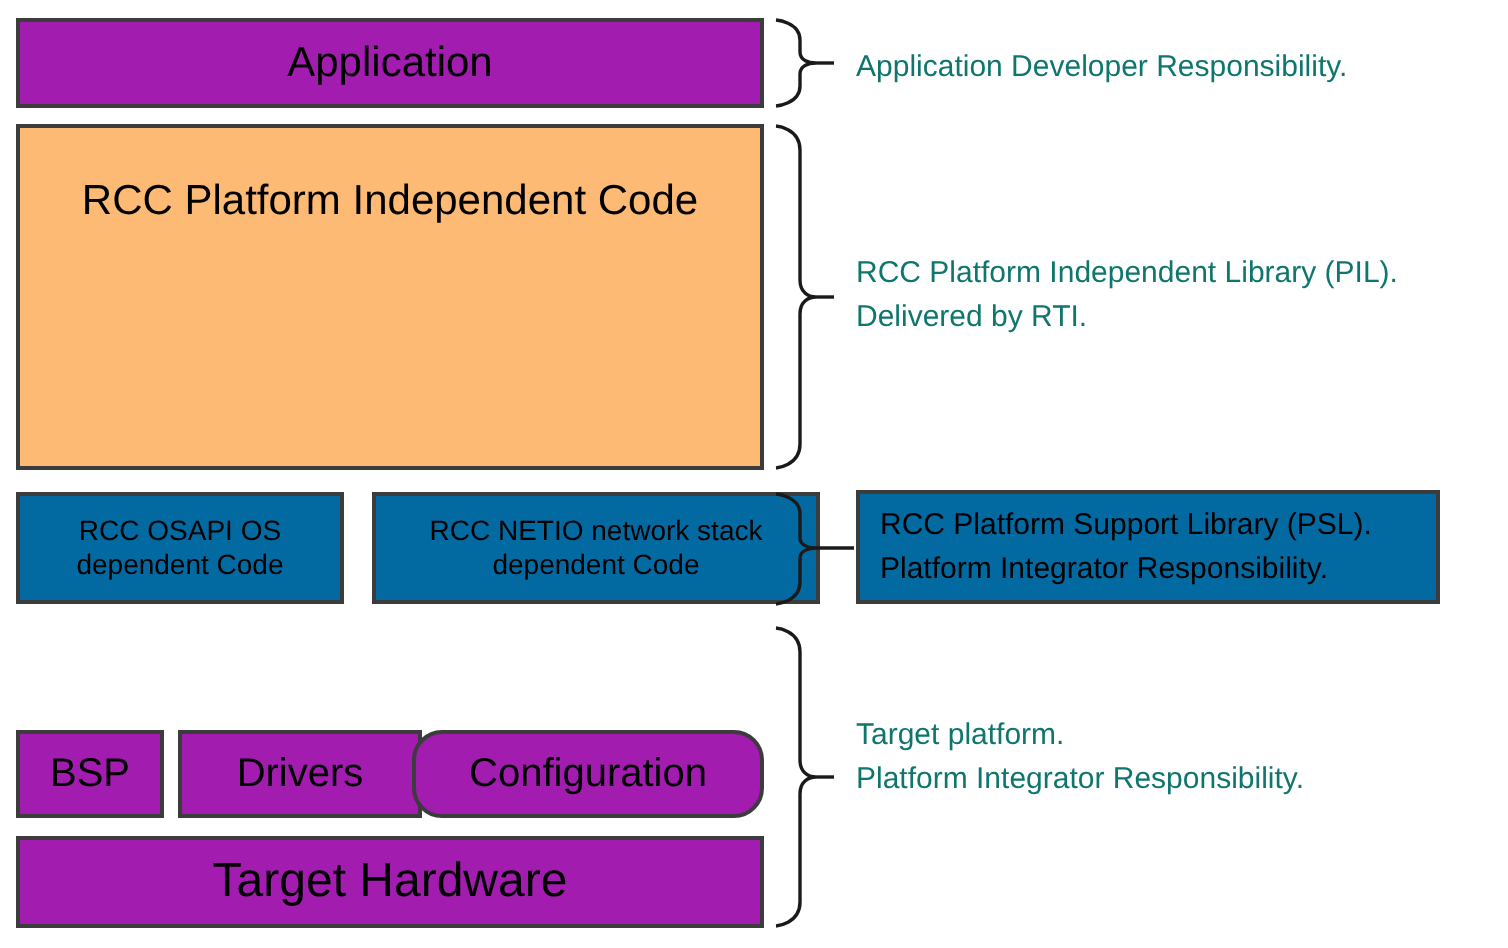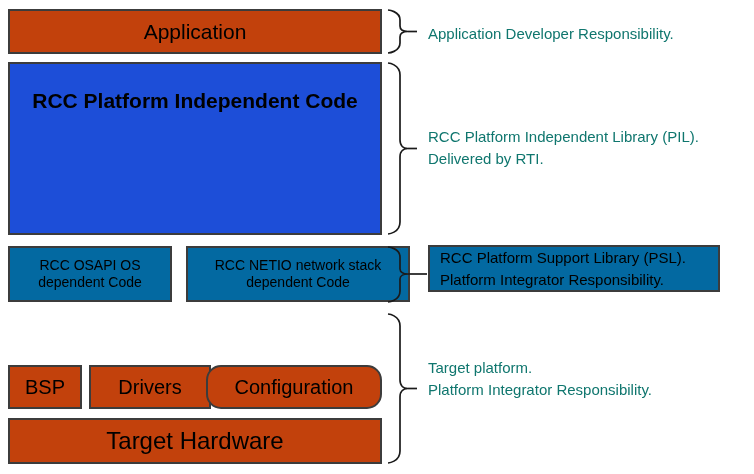--- a/index.html
+++ b/index.html
@@ -21,29 +21,29 @@
     left: 0; top: 0;
     width: 754px;
     height: 474px;
   }
 
   
   .box {
     position: absolute;
     box-sizing: border-box;
     border: 2px solid #3c3c3c;
-    background: #c2410c;
+    background: #a21caf;
     display: flex;
     align-items: center;
     justify-content: center;
     text-align: center;
     line-height: 1.22;
     color: #000000;
   }
-  .box.fill-yellow { background: #1d4ed8; font-weight: bold; }
+  .box.fill-yellow { background: #fdba74; }
   .box.fill-green  { background: #0369a1; }
 
   
   .b-application {
     left: 8px;  top: 9px;   width: 374px; height: 45px;
     font-size: 21px;
   }
   .b-pil {
     left: 8px;  top: 62px;  width: 374px; height: 173px;
     font-size: 21px;
@@ -99,21 +99,21 @@
     font-size: 15px;
     line-height: 1.45;
     color: #0f766e;
     white-space: pre-line;
   }
   .note-app { top: 23px; }
   .note-pil { top: 126px; }
   .note-tgt { top: 357px; }
 
   .b-psl-note {
-    left: 428px; top: 245px; width: 292px; height: 47px;
+    left: 428px; top: 245px; width: 292px; height: 57px;
     font-size: 15px;
     line-height: 1.45;
     align-items: center;
     justify-content: flex-start;
     text-align: left;
     padding-left: 10px;
     white-space: pre-line;
   }
 </style>
 </head>

